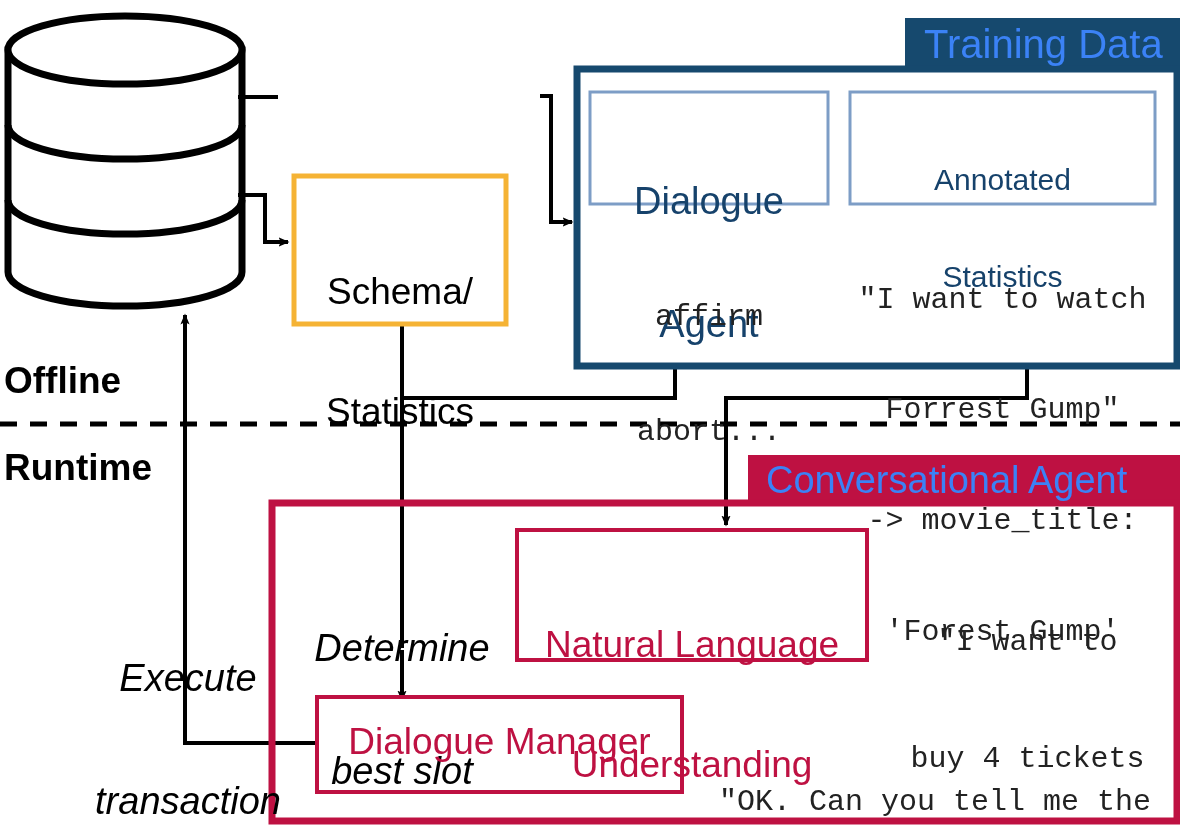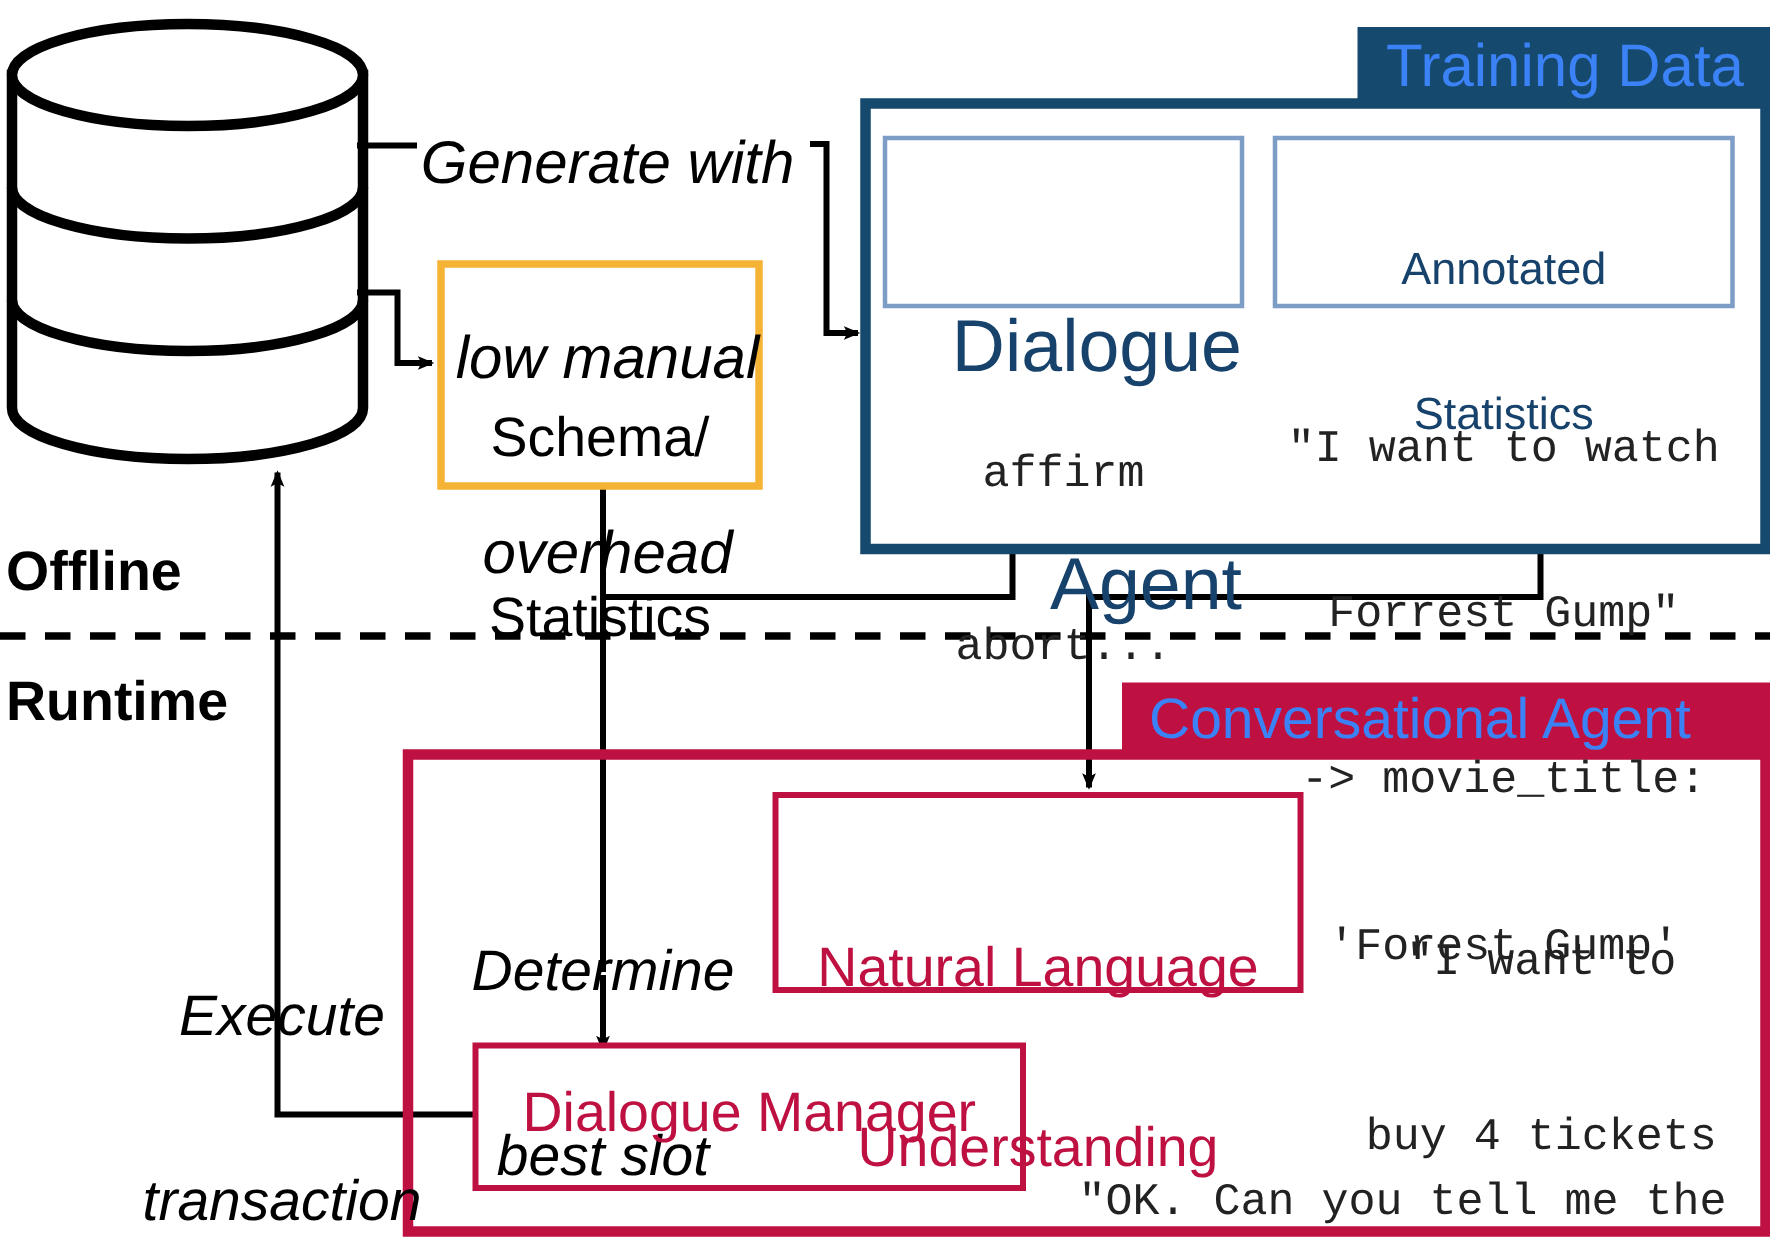--- a/index.html
+++ b/index.html
@@ -89,34 +89,29 @@
     <rect x="577" y="69" width="600" height="297" fill="#ffffff" stroke="#16496e" stroke-width="7"></rect>
     <rect x="590" y="92" width="238" height="112" fill="#ffffff" stroke="#7d9dc6" stroke-width="3"></rect>
     <rect x="850" y="92" width="305" height="112" fill="#ffffff" stroke="#7d9dc6" stroke-width="3"></rect>
 
     <rect x="748" y="455" width="432" height="50" fill="#be1142"></rect>
     <rect x="272" y="503" width="905" height="318" fill="none" stroke="#be1142" stroke-width="7"></rect>
     <rect x="517" y="530" width="350" height="130" fill="#ffffff" stroke="#be1142" stroke-width="4"></rect>
     <rect x="317" y="697" width="365" height="95" fill="#ffffff" stroke="#be1142" stroke-width="4"></rect>
   </svg>
 
-  <div class="txt sans ital center" style="left:270px; top:2px; width:270px; font-size:40px; color:#000;">
-    <div>Generate with</div>
-    <div>low manual</div>
-    <div>overhead</div>
-  </div>
 
   <div class="txt sans center" style="left:294px; top:192px; width:212px; font-size:37px; color:#000;">
     <div>Schema/</div>
     <div>Statistics</div>
   </div>
 
   <div class="hdr-label sans" style="left:924px; top:24px; font-size:40px;">Training Data</div>
 
-  <div class="txt sans center" style="left:590px; top:99px; width:238px; font-size:49px; color:#16426b;text-align:right;">
+  <div class="txt sans center" style="left:590px; top:99px; width:238px; font-size:38px; color:#16426b;">
     <div>Dialogue</div>
     <div>Agent</div>
   </div>
 
   <div class="txt sans center" style="left:850px; top:99px; width:305px; font-size:30px; color:#16426b;">
     <div>Annotated</div>
     <div>Statistics</div>
   </div>
 
   <div class="txt mono center" style="left:590px; top:221px; width:238px; font-size:30px; color:#222; line-height:1.28;">

